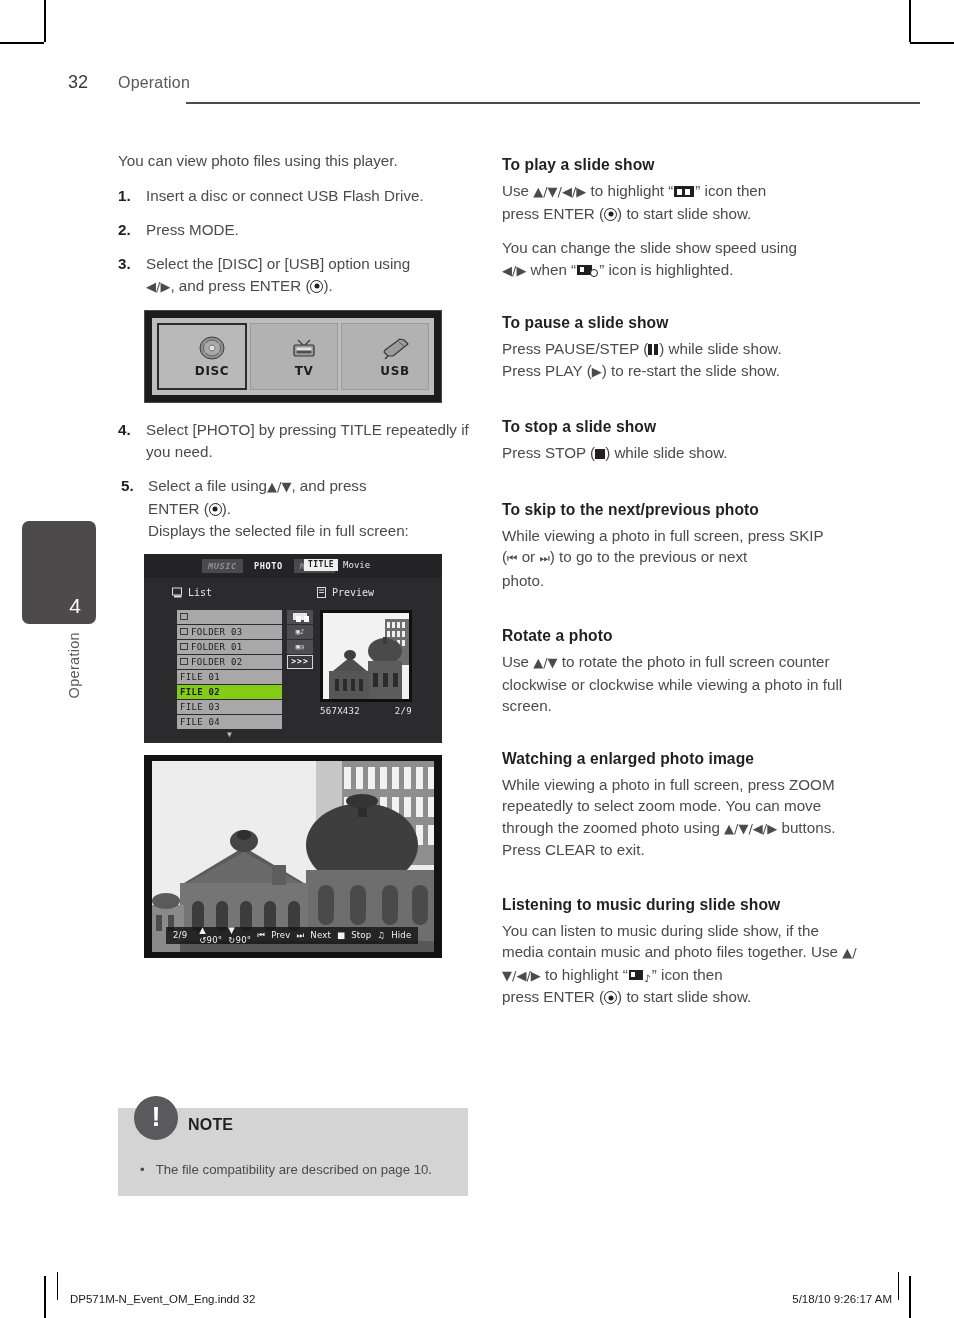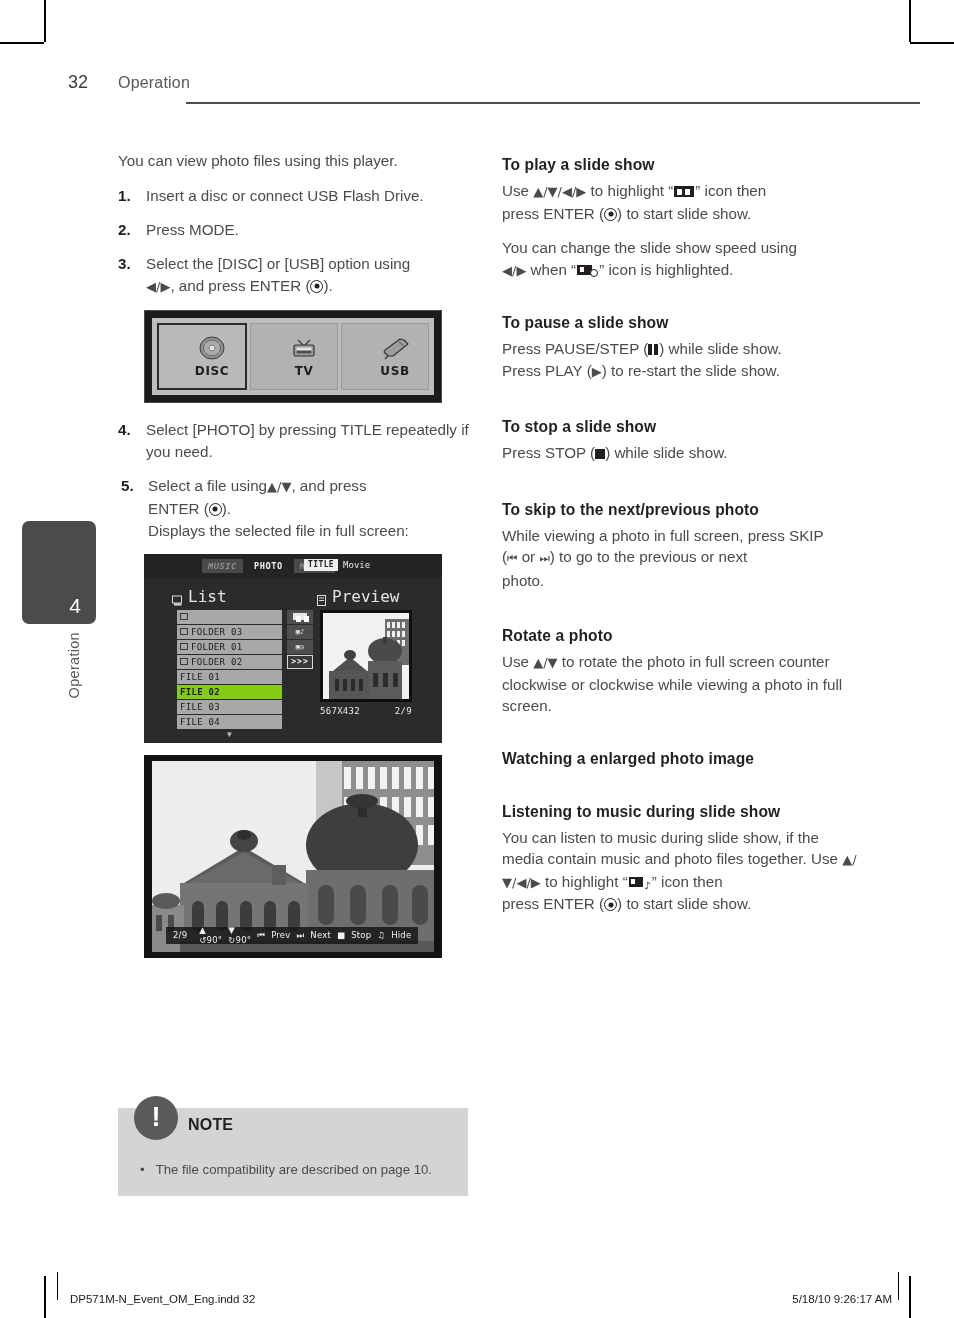--- a/index.html
+++ b/index.html
@@ -191,21 +191,21 @@
   .sl-tabs { position:absolute; left:18px; top:5px; display:flex; gap:5px; align-items:center;padding-left:40px; }
   .sl-tab {
     font-size: 8.6px; font-weight: bold; letter-spacing: .6px; padding: 2px 6px;
     font-style: italic;
   }
   .sl-tab.dim { background:#4a4a4c; color:#8e8e90; }
   .sl-tab.active { color:#f0f0f0; font-style: normal; }
   .sl-title { position:absolute; left:160px; top:5px; display:flex; gap:5px; align-items:center; }
   .sl-badge { background:#efefef; color:#1d1d1f; font-size:8px; font-weight:bold; padding:1.5px 4px; letter-spacing:.4px; }
   .sl-badge-text { font-size:9px; color:#e6e6e6; }
-  .sl-hdr { position:absolute; top:33px; font-size:16px; color:#e4e4e4; display:flex; align-items:center; gap:5px; }
+  .sl-hdr { position:absolute; top:33px; font-size:10px; color:#e4e4e4; display:flex; align-items:center; gap:5px; }
   .sl-hdr.left { left:28px; }
   .sl-hdr.right { left:172px; }
   .sl-hdr-ico { width:11px; height:11px; display:inline-block; }
   .sl-rows { position:absolute; left:33px; top:56px; width:105px; }
   .sl-row {
     height:14px; background:#a8a8a8; color:#1d1d1f; font-size:9px;
     display:flex; align-items:center; padding-left:3px; margin-bottom:1px;
     letter-spacing:.3px;
   }
   .sl-row.sel { background:#84cc16; font-weight:bold; }
@@ -625,20 +625,21 @@
     <p class="body" style="margin-bottom:0;"><span>While viewing a photo in full screen, press SKIP</span><br><span>(</span><span class="gsm">⏮</span><span> or </span><span class="gsm">⏭</span><span>) to go to the previous or next</span><br><span>photo.</span></p>
   </div>
 
   <div class="blk" style="margin-top:36px;">
     <h3 class="sub">Rotate a photo</h3>
     <p class="body" style="margin-bottom:0;"><span>Use </span><span class="g">▲/▼</span><span> to rotate the photo in full screen counter clockwise or clockwise while viewing a photo in full screen.</span></p>
   </div>
 
   <div class="blk" style="margin-top:33px;">
     <h3 class="sub">Watching a enlarged photo image</h3>
+    <p class="body" style="margin-bottom:0;"><span>While viewing a photo in full screen, press ZOOM repeatedly to select zoom mode. You can move through the zoomed photo using </span><span class="g">▲/▼/◀/▶</span><span> buttons. Press CLEAR to exit.</span></p>
   </div>
 
   <div class="blk" style="margin-top:35px;">
     <h3 class="sub">Listening to music during slide show</h3>
     <p class="body" style="margin-bottom:0;"><span>You can listen to music during slide show, if the media contain music and photo files together. Use </span><span class="g">▲/▼/◀/▶</span><span> to highlight “</span><span class="icon-music"><span class="body"></span><span class="note">♪</span></span><span>” icon then</span><br><span>press ENTER (</span><span class="enter-dot"></span><span>) to start slide show.</span></p>
   </div>
 
 </div>
 
 <div class="footer-rule-l"></div>

